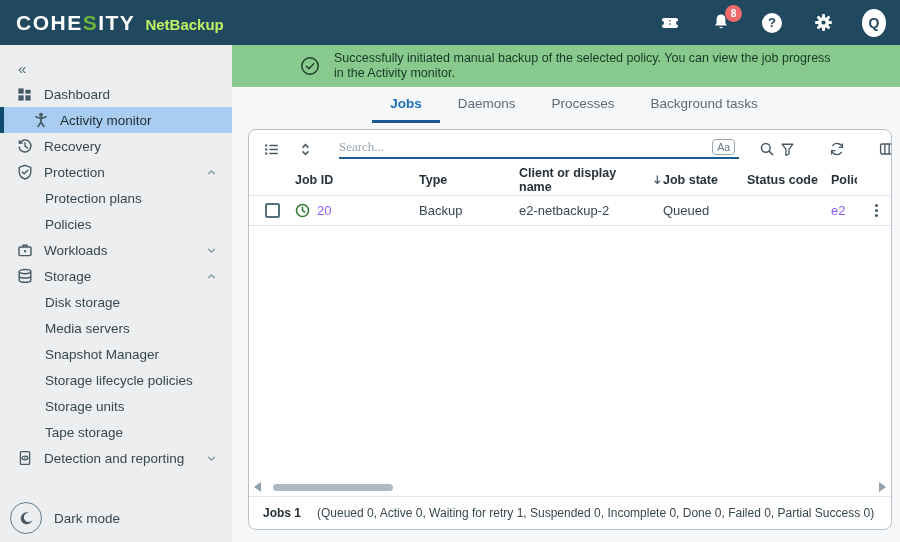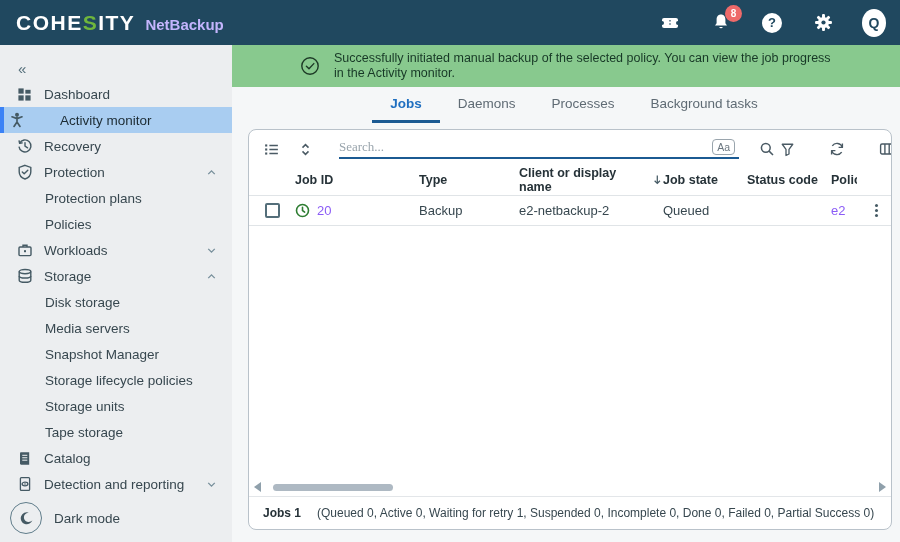--- a/index.html
+++ b/index.html
@@ -4,37 +4,37 @@
 <style>
   * { margin:0; padding:0; box-sizing:border-box; }
   html,body { width:900px; height:542px; overflow:hidden; font-family:"Liberation Sans", sans-serif; background:#eceef0; }
   .app { width:900px; height:542px; display:flex; flex-direction:column; }
 
   
   .topbar { height:45px; background:#20485f; display:flex; align-items:center; padding:0 14px 0 16px; flex:0 0 auto; }
   .logo { display:flex; align-items:baseline; }
   .logo-main { color:#fff; font-weight:bold; font-size:21px; letter-spacing:1.5px; }
   .logo-main .green { color:#6fb63c; }
-  .logo-prod { color:#c4b5fd; font-weight:bold; font-size:15px; margin-left:10px; }
+  .logo-prod { color:#bef264; font-weight:bold; font-size:15px; margin-left:10px; }
   .top-icons { margin-left:auto; display:flex; align-items:center; gap:27px; }
   .tico { width:24px; height:24px; display:flex; align-items:center; justify-content:center; position:relative; cursor:pointer; }
   .badge { position:absolute; top:-6px; right:-9px; min-width:17px; height:17px; border-radius:50%; background:#ee6a6a; color:#fff; font-size:10px; font-weight:bold; display:flex; align-items:center; justify-content:center; }
   .help-circle { width:20px; height:20px; border-radius:50%; background:#fff; color:#20485f; font-weight:bold; font-size:13px; display:flex; align-items:center; justify-content:center; }
   .avatar { width:28px; height:28px; border-radius:50%; background:#fff; color:#20485f; font-weight:bold; font-size:14px; display:flex; align-items:center; justify-content:center; }
 
   
   .bodyrow { flex:1; display:flex; min-height:0; }
 
   
   .sidebar { width:232px; background:#eceef0; position:relative; padding-top:10px; flex:0 0 auto; }
   .collapse-btn { height:26px; display:flex; align-items:center; padding-left:18px; color:#546e7a; font-size:15px; cursor:pointer; }
   .nav-item { height:26px; display:flex; align-items:center; padding-left:16px; color:#37474f; font-size:13.5px; cursor:pointer; }
   .nav-item .icn { width:17px; height:17px; margin-right:11px; color:#455a64; display:flex; align-items:center; justify-content:center; flex:0 0 auto; }
   .nav-item.sub { padding-left:45px; }
-  .nav-item.selected { background:#a9cdf1; border-left:4px solid #3b82f6; padding-left:4px; color:#1c2b33;gap:24px; }
+  .nav-item.selected { background:#a9cdf1; border-left:4px solid #0c4a6e; padding-left:28px; color:#1c2b33; }
   .chev { margin-left:auto; margin-right:14px; width:13px; height:13px; color:#78909c; flex:0 0 auto; }
   .darkmode { position:absolute; bottom:8px; left:10px; display:flex; align-items:center; cursor:pointer; }
   .moon-circle { width:32px; height:32px; border:1px solid #607d8b; border-radius:50%; display:flex; align-items:center; justify-content:center; color:#455a64; }
   .darkmode-label { margin-left:12px; font-size:13.5px; color:#37474f; }
 
   
   .main { flex:1; display:flex; flex-direction:column; background:#f5f7f8; min-width:0; }
   .banner { height:42px; background:#88c98e; display:flex; align-items:center; padding-left:68px; flex:0 0 auto; }
   .banner-check { width:20px; height:20px; flex:0 0 auto; color:#1d3a26; }
   .banner-text { margin-left:14px; font-size:12.5px; line-height:15px; color:#173826; }
@@ -240,33 +240,20 @@
       <div class="nav-item sub">
           <span>Storage lifecycle policies</span>
         </div>
       <div class="nav-item sub">
           <span>Storage units</span>
         </div>
       <div class="nav-item sub">
           <span>Tape storage</span>
         </div>
 
-      <div class="nav-item">
-        <span class="icn">
-          <svg width="15" height="15" viewBox="0 0 16 16">
-              <path d="M3.2 2.6 C3.2 1.9 3.7 1.4 4.4 1.4 H13 V14.6 H4.4 C3.7 14.6 3.2 14.1 3.2 13.4 Z" fill="currentColor"></path>
-              <g stroke="#eceef0" stroke-width="1.1">
-                <line x1="5.6" y1="4.6" x2="11" y2="4.6"></line>
-                <line x1="5.6" y1="7.2" x2="11" y2="7.2"></line>
-                <line x1="5.6" y1="9.8" x2="11" y2="9.8"></line>
-              </g>
-            </svg>
-        </span>
-        <span>Catalog</span>
-      </div>
 
       <div class="nav-item">
         <span class="icn">
           <svg width="16" height="16" viewBox="0 0 16 16" fill="none" stroke="currentColor" stroke-width="1.3">
               <rect x="3.4" y="1.6" width="9.2" height="12.8" rx="1"></rect>
               <ellipse cx="8" cy="8" rx="2.9" ry="1.8"></ellipse>
               <circle cx="8" cy="8" r="0.8" fill="currentColor" stroke="none"></circle>
             </svg>
         </span>
         <span>Detection and reporting</span>

